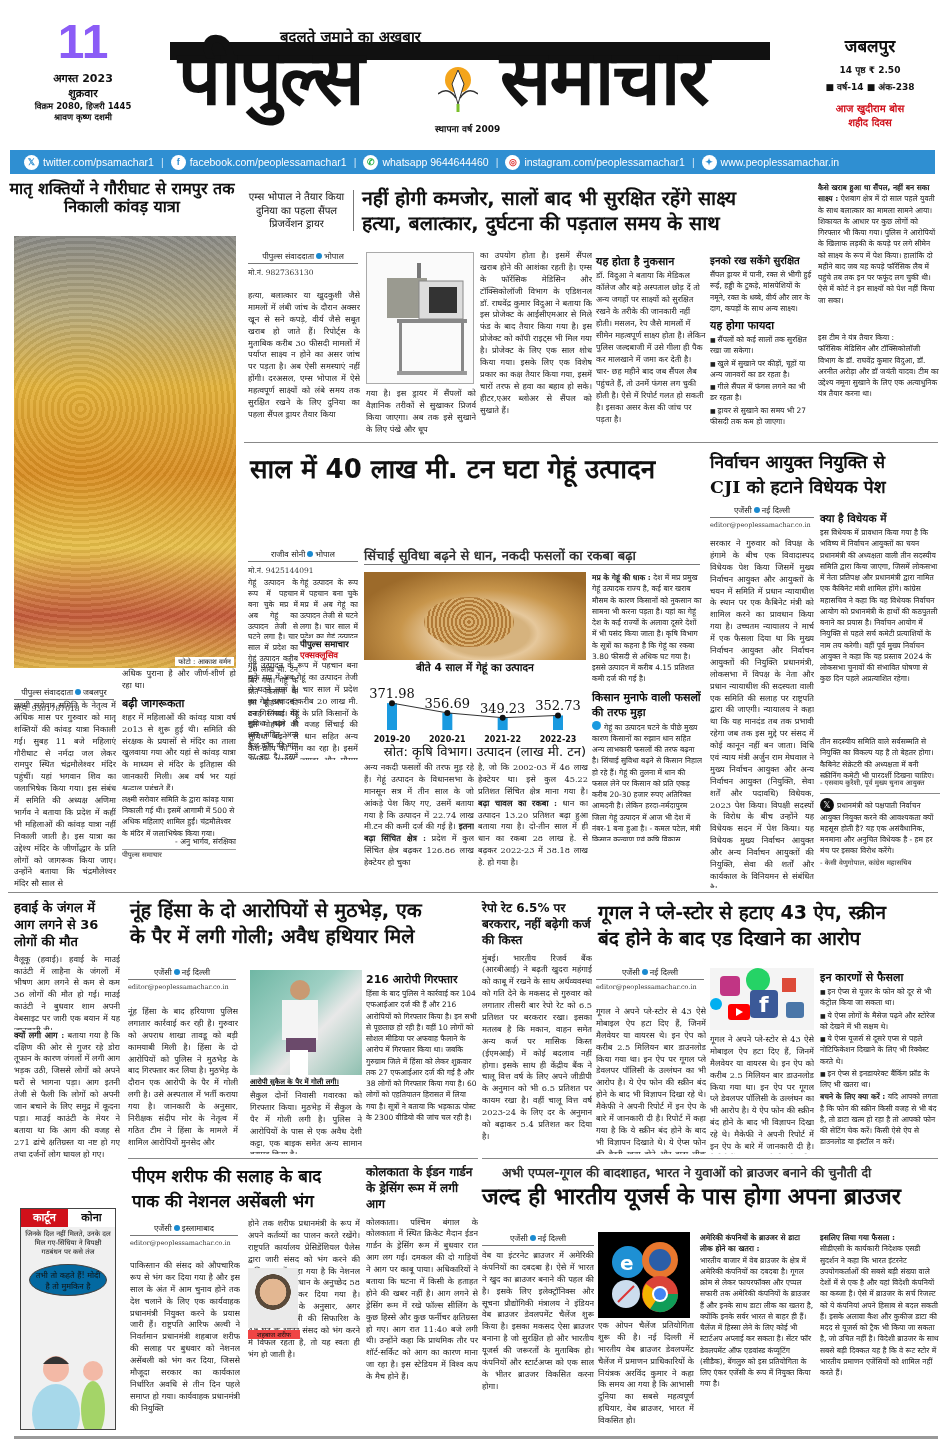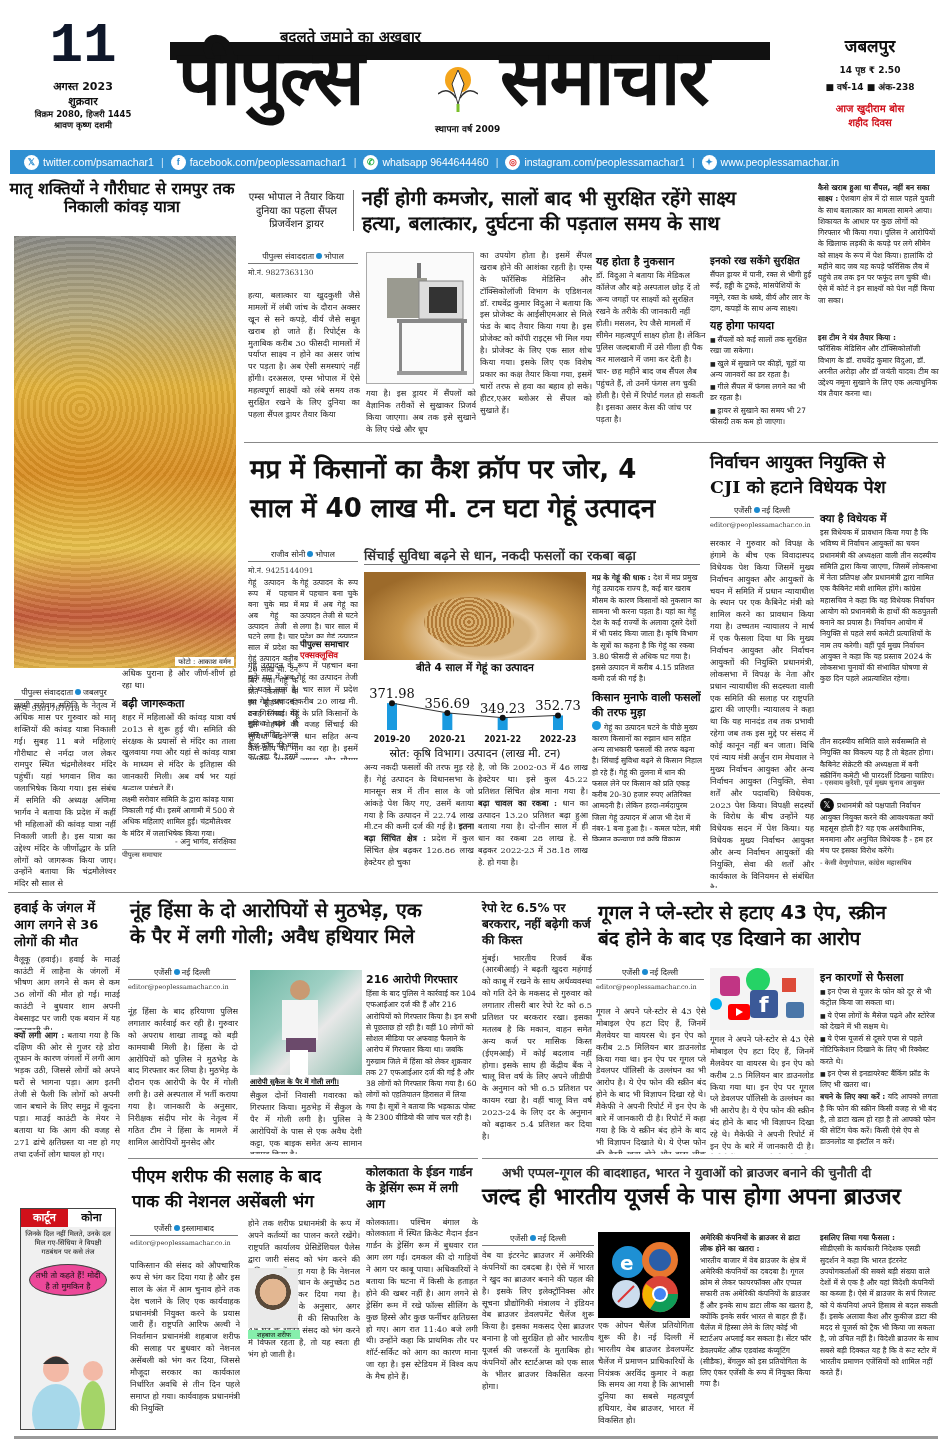--- a/index.html
+++ b/index.html
@@ -8,21 +8,21 @@
 .hl{font-family:"DejaVu Sans",sans-serif;font-weight:bold;color:#111;line-height:1.15}
 .body{font-family:"DejaVu Serif",serif;font-size:8.2px;line-height:1.45;color:#222;text-align:justify}
 .sans{font-family:"DejaVu Sans",sans-serif;font-size:8px;line-height:1.5;color:#222}
 .sub{font-weight:bold;font-size:11px;color:#111;margin:3px 0 2px}
 .byline{font-size:8px;text-align:center;color:#222;border-bottom:1px solid #777;padding-bottom:2px}
 .byline .dot{display:inline-block;width:6px;height:6px;border-radius:50%;background:#1a8ad0;margin:0 2px}
 .contact{font-family:"DejaVu Serif",serif;font-size:7.5px;text-align:left;color:#333;padding-top:3px}
 .rule{position:absolute;background:#888;height:1px}
 .photo{position:absolute;overflow:hidden}
 
-.date-num{font-size:56px;font-weight:bold;color:#0f172a;font-family:Liberation Mono, monospace;line-height:1}
+.date-num{font-size:48px;font-weight:bold;color:#8b5cf6;font-family:Liberation Sans, sans-serif;line-height:1}
 .social{position:absolute;left:10px;top:150px;width:925px;height:24px;background:#2f8fd2;display:flex;align-items:center;padding-left:14px;color:#fff;font-size:10.5px;font-family:"Liberation Sans",sans-serif}
 .social .item{display:flex;align-items:center;gap:4px}
 .social .sep{margin:0 7px;color:#cfe6f7}
 .social .ic{width:15px;height:15px;border-radius:50%;background:#fff;color:#2f8fd2;font-size:9px;display:flex;align-items:center;justify-content:center;font-weight:bold}
 .bullet li{list-style:none;margin-bottom:1px}
 .bullet li:before{content:"■ ";font-size:6px;vertical-align:middle}
 .chart-box{position:absolute;background:#fff}
 </style>
 </head>
 <body>
@@ -141,27 +141,26 @@
   <div class="sub">यह होगा फायदा</div>
   <ul class="bullet sans" style="font-size:7.5px">
     <li>सैंपलों को कई सालों तक सुरक्षित रखा जा सकेगा।</li>
     <li>खुले में सुखाने पर कीड़ों, चूहों या अन्य जानवरों का डर रहता है।</li>
     <li>गीले सैंपल में फंगस लगने का भी डर रहता है।</li>
     <li>ड्रायर से सुखाने का समय भी 27 फीसदी तक कम हो जाएगा।</li>
   </ul>
 </div>
 <div class="abs" style="left:818px;top:182px;width:122px">
   <div class="sans" style="font-size:7.5px;height:150px;overflow:hidden"><b>कैसे खराब हुआ था सैंपल, नहीं बन सका साक्ष्य :</b> <span>ऐशबाग क्षेत्र में दो साल पहले युवती के साथ बलात्कार का मामला सामने आया। शिकायत के आधार पर कुछ लोगों को गिरफ्तार भी किया गया। पुलिस ने आरोपियों के खिलाफ लड़की के कपड़े पर लगे सीमेन को साक्ष्य के रूप में पेश किया। हालांकि दो महीने बाद जब यह कपड़े फॉरेंसिक लैब में पहुंचे तब तक इन पर फफूंद लग चुकी थी। ऐसे में कोर्ट ने इन साक्ष्यों को पेश नहीं किया जा सका।</span></div>
-  <div class="sans" style="font-size:7.5px;font-weight:bold">इस टीम ने यंत्र तैयार किया :</div>
+  <div class="sans" style="font-size:7.5px;font-weight:normal">इस टीम ने यंत्र तैयार किया :</div>
   <div class="sans" style="font-size:7.5px">फॉरेंसिक मेडिसिन और टॉक्सिकोलॉजी विभाग के डॉ. राघवेंद्र कुमार विदुआ, डॉ. अरनीत अरोड़ा और डॉ जयंती यादव। टीम का उद्देश्य नमूना सुखाने के लिए एक अत्याधुनिक यंत्र तैयार करना था।</div>
 </div>
 <div class="rule" style="left:244px;top:442px;width:694px"></div>
 
 <div class="abs hl" style="left:250px;top:450px;width:450px;font-size:26px;line-height:1.5">
-  <div>मप्र में किसानों का कैश क्रॉप पर जोर, 4</div>
   <div>साल में 40 लाख मी. टन घटा गेहूं उत्पादन</div>
 </div>
 <div class="abs" style="left:248px;top:548px;width:110px">
   <div class="byline"><span>राजीव सोनी</span><span class="dot"></span><span>भोपाल</span></div>
   <div class="contact">मो.नं. 9425144091</div>
 </div>
 <div class="abs" style="left:364px;top:546px;width:336px;font-size:13px;font-weight:bold;color:#333;border-bottom:1px solid #777">सिंचाई सुविधा बढ़ने से धान, नकदी फसलों का रकबा बढ़ा</div>
 <div class="abs body" style="left:300px;top:578px;width:58px;height:60px;overflow:hidden;font-size:7.5px">गेहूं उत्पादन के रूप में पहचान बना चुके मप्र में अब गेहूं का उत्पादन तेजी से घटने लगा है। चार साल में प्रदेश का गेहूं उत्पादन करीब 20 लाख मी. टन गिर गया। गेहूं के प्रति किसानों के इस मोहभंग की वजह सिंचाई की सुविधा बढ़ने से धान सहित अन्य कैश-क्रॉप की मांग का रहा है। इसमें आर्थिक फायदा ज्यादा और मौसम की मार कम रहती है। देश के टॉप तीन गेहूं उत्पादक राज्यों में मप्र दूसरे नंबर पर है, जबकि नंबर एक पर उप्र की बादशाहत बनी हुई है। तीसरे क्रम पर पंजाब का नाम आता है। कृषि में उल्लेखनीय उपलब्धियों में मप्र, देश का एकमात्र ऐसा राज्य है जिसे 7 मर्तबा कृषि कर्मण पुरस्कार से नवाजा जा चुका है। प्रदेश में गिर रहे गेहूं उत्पादन को लेकर सरकार वाकिफ है, लेकिन फिलहाल कृषि विभाग इस बात से खुश है कि सिंचाई के साधन बढ़ने से किसान धान और</div>
 <div class="abs" style="left:300px;top:638px;width:60px">
   <div style="font-size:8.5px;font-weight:bold;background:#fff">पीपुल्स समाचार</div>
@@ -188,21 +187,21 @@
       <circle cx="83.33333333333334" cy="38.918400000000005" r="3" fill="#111"></circle>
       <text x="83.33333333333334" y="33.918400000000005" text-anchor="middle" font-size="13" font-family="DejaVu Serif, serif" fill="#111">356.69</text>
       <text x="83.33333333333334" y="68" text-anchor="middle" font-size="8" font-weight="bold" font-family="DejaVu Sans, sans-serif" fill="#111">2020-21</text>
       <circle cx="138.66666666666669" cy="43.69279999999999" r="3" fill="#111"></circle>
       <text x="138.66666666666669" y="38.69279999999999" text-anchor="middle" font-size="13" font-family="DejaVu Serif, serif" fill="#111">349.23</text>
       <text x="138.66666666666669" y="68" text-anchor="middle" font-size="8" font-weight="bold" font-family="DejaVu Sans, sans-serif" fill="#111">2021-22</text>
       <circle cx="194" cy="41.45279999999999" r="3" fill="#111"></circle>
       <text x="194" y="36.45279999999999" text-anchor="middle" font-size="13" font-family="DejaVu Serif, serif" fill="#111">352.73</text>
       <text x="194" y="68" text-anchor="middle" font-size="8" font-weight="bold" font-family="DejaVu Sans, sans-serif" fill="#111">2022-23</text>
     </svg>
-  <div style="position:absolute;left:0;bottom:0;width:222px;text-align:center;font-size:11px">स्रोत: कृषि विभाग। उत्पादन (लाख मी. टन)</div>
+  <div style="position:absolute;left:0;bottom:0;width:222px;text-align:right;font-size:13px">स्रोत: कृषि विभाग। उत्पादन (लाख मी. टन)</div>
 </div>
 
 <div class="abs" style="left:592px;top:572px;width:110px">
   <div class="sans" style="font-size:7.5px"><b>मप्र के गेहूं की धाक :</b> <span>देश में मप्र प्रमुख गेहूं उत्पादक राज्य है, कई बार खराब मौसम के कारण किसानों को नुकसान का सामना भी करना पड़ता है। यहां का गेहूं देश के कई राज्यों के अलावा दूसरे देशों में भी पसंद किया जाता है। कृषि विभाग के सूत्रों का कहना है कि गेहूं का रकबा 3.80 फीसदी से अधिक घट गया है। इससे उत्पादन में करीब 4.15 प्रतिशत कमी दर्ज की गई है।</span></div>
   <div class="sub" style="font-size:11px;margin-top:4px">किसान मुनाफे वाली फसलों की तरफ मुड़ा</div>
   <div class="sans" style="font-size:7.5px;height:120px;overflow:hidden"><span style="display:inline-block;width:9px;height:9px;border-radius:50%;background:#1a9ae0;margin-right:3px"></span><span>गेहूं का उत्पादन घटने के पीछे मुख्य कारण किसानों का रुझान धान सहित अन्य लाभकारी फसलों की तरफ बढ़ना है। सिंचाई सुविधा बढ़ने से किसान निहाल हो रहे हैं। गेहूं की तुलना में धान की फसल लेने पर किसान को प्रति एकड़ करीब 20-30 हजार रुपए अतिरिक्त आमदनी है। लेकिन हरदा-नर्मदापुरम जिला गेहूं उत्पादन में आज भी देश में नंबर-1 बना हुआ है। - कमल पटेल, मंत्री किसान कल्याण एवं कृषि विकास</span></div>
 </div>
 <div class="abs body" style="left:364px;top:762px;width:110px;height:124px;overflow:hidden"><span>अन्य नकदी फसलों की तरफ मुड़ रहे हैं। गेहूं उत्पादन के विधानसभा के मानसून सत्र में तीन साल के जो आंकड़े पेश किए गए, उसमें बताया गया है कि उत्पादन में 22.74 लाख मी.टन की कमी दर्ज की गई है।</span> <b>इतना बढ़ा सिंचित क्षेत्र :</b> <span>प्रदेश में कुल सिंचित क्षेत्र बढ़कर 126.86 लाख हेक्टेयर हो चुका</span></div>
 <div class="abs body" style="left:478px;top:762px;width:110px;height:124px;overflow:hidden"><span>है, जो कि 2002-03 में 46 लाख हेक्टेयर था। इसे कुल 45.22 प्रतिशत सिंचित क्षेत्र माना गया है।</span> <b>बढ़ा चावल का रकबा :</b> <span>धान का उत्पादन 13.20 प्रतिशत बढ़ा हुआ बताया गया है। दो-तीन साल में ही धान का रकबा 28 लाख हे. से बढ़कर 2022-23 में 38.18 लाख हे. हो गया है।</span></div>
 
@@ -232,21 +231,21 @@
   <div class="body" style="height:184px;overflow:hidden"><b>क्यों लगी आग :</b> <span>बताया गया है कि दक्षिण की ओर से गुजर रहे डोरा तूफान के कारण जंगलों में लगी आग भड़क उठी, जिससे लोगों को अपने घरों से भागना पड़ा। आग इतनी तेजी से फैली कि लोगों को अपनी जान बचाने के लिए समुद्र में कूदना पड़ा। माउई काउंटी के मेयर ने बताया था कि आग की वजह से 271 ढांचे क्षतिग्रस्त या नष्ट हो गए तथा दर्जनों लोग घायल हो गए।</span></div>
 </div>
 
 <div class="abs" style="left:20px;top:1208px;width:96px;height:222px;border:1px solid #444">
   <div style="display:flex;height:18px">
     <div style="flex:1;background:#d0101a;color:#fff;font-size:11px;font-weight:bold;text-align:center">कार्टून</div>
     <div style="flex:1;font-size:11px;font-weight:bold;text-align:center">कोना</div>
   </div>
   <div style="background:#f0f0f0;height:202px;position:relative">
     <div style="font-size:7px;text-align:center;padding:3px;line-height:1.3">जिनके दिल नहीं मिलते, उनके दल मिल गए-सिंधिया ने विपक्षी गठबंधन पर कसे तंज</div>
-    <div style="margin:4px 8px;border:1px solid #444;border-radius:50%;background:#ec4899;font-size:8px;text-align:center;padding:4px">तभी तो कहते हैं! मोदी है तो मुमकिन है</div>
+    <div style="margin:4px 8px;border:1px solid #444;border-radius:50%;background:#0369a1;font-size:8px;text-align:center;padding:4px">तभी तो कहते हैं! मोदी है तो मुमकिन है</div>
     <svg width="94" height="100" style="position:absolute;left:0;bottom:0">
         <ellipse cx="35" cy="85" rx="24" ry="30" fill="#a7d8ea"></ellipse>
         <circle cx="35" cy="40" r="13" fill="#f3b9a6"></circle>
         <path d="M22 35 Q35 20 48 35" fill="#333"></path>
         <ellipse cx="72" cy="80" rx="12" ry="28" fill="#a4d468"></ellipse>
         <circle cx="72" cy="42" r="10" fill="#f3b9a6"></circle>
       </svg>
   </div>
 </div>
 
@@ -319,21 +318,21 @@
   <div>पीएम शरीफ की सलाह के बाद</div>
   <div>पाक की नेशनल असेंबली भंग</div>
 </div>
 <div class="abs" style="left:130px;top:1222px;width:108px">
   <div class="byline"><span>एजेंसी</span><span class="dot"></span><span>इस्लामाबाद</span></div>
   <div class="contact" style="font-size:6.5px">editor@peoplessamachar.co.in</div>
 </div>
 <div class="abs body" style="left:130px;top:1260px;width:110px;height:178px;overflow:hidden">पाकिस्तान की संसद को औपचारिक रूप से भंग कर दिया गया है और इस साल के अंत में आम चुनाव होने तक देश चलाने के लिए एक कार्यवाहक प्रधानमंत्री नियुक्त करने के प्रयास जारी हैं। राष्ट्रपति आरिफ अल्वी ने निवर्तमान प्रधानमंत्री शहबाज शरीफ की सलाह पर बुधवार को नेशनल असेंबली को भंग कर दिया, जिससे मौजूदा सरकार का कार्यकाल निर्धारित अवधि से तीन दिन पहले समाप्त हो गया। कार्यवाहक प्रधानमंत्री की नियुक्ति</div>
 <div class="abs body" style="left:248px;top:1218px;width:112px;height:220px;overflow:hidden">होने तक शरीफ प्रधानमंत्री के रूप में अपने कर्तव्यों का पालन करते रखेंगे। राष्ट्रपति कार्यालय प्रेसिडेंशियल पैलेस द्वारा जारी संसद को भंग करने की अधिसूचना में कहा गया है कि नेशनल असेंबली को संविधान के अनुच्छेद 58 के तहत भंग कर दिया गया है। अनुच्छेद 58 के अनुसार, अगर राष्ट्रपति प्रधानमंत्री की सिफारिश के 48 घंटे के भीतर संसद को भंग करने में विफल रहता है, तो यह स्वतः ही भंग हो जाती है।</div>
 <div class="photo" style="left:248px;top:1268px;width:50px;height:60px;background:radial-gradient(circle at 50% 40%,#e3b792 0 30%,#5a4a3a 31% 40%,#eaeaea 41%)"></div>
-<div class="abs" style="left:248px;top:1330px;width:52px;font-size:6.5px;text-align:center;background:#86efac">शहबाज शरीफ</div>
+<div class="abs" style="left:248px;top:1330px;width:52px;font-size:6.5px;text-align:center;background:#ef4444">शहबाज शरीफ</div>
 
 <div class="abs" style="left:366px;top:1164px;width:112px">
   <div class="hl" style="font-size:12px;line-height:1.35">कोलकाता के ईडन गार्डन के ड्रेसिंग रूम में लगी आग</div>
   <div class="body" style="margin-top:4px;height:190px;overflow:hidden">कोलकाता। पश्चिम बंगाल के कोलकाता में स्थित क्रिकेट मैदान ईडन गार्डन के ड्रेसिंग रूम में बुधवार रात आग लग गई। दमकल की दो गाड़ियों ने आग पर काबू पाया। अधिकारियों ने बताया कि घटना में किसी के हताहत होने की खबर नहीं है। आग लगने से ड्रेसिंग रूम में रखे फॉल्स सीलिंग के कुछ हिस्से और कुछ फर्नीचर क्षतिग्रस्त हो गए। आग रात 11:40 बजे लगी थी। उन्होंने कहा कि प्राथमिक तौर पर शॉर्ट-सर्किट को आग का कारण माना जा रहा है। इस स्टेडियम में विश्व कप के मैच होने हैं।</div>
 </div>
 
 <div class="abs" style="left:502px;top:1164px;width:456px;font-size:12.5px;color:#333;font-weight:bold">अभी एप्पल-गूगल की बादशाहत, भारत ने युवाओं को ब्राउजर बनाने की चुनौती दी</div>
 <div class="abs hl" style="left:482px;top:1184px;width:456px;font-size:22.5px">जल्द ही भारतीय यूजर्स के पास होगा अपना ब्राउजर</div>
 <div class="abs" style="left:482px;top:1232px;width:112px">
   <div class="byline"><span>एजेंसी</span><span class="dot"></span><span>नई दिल्ली</span></div>

